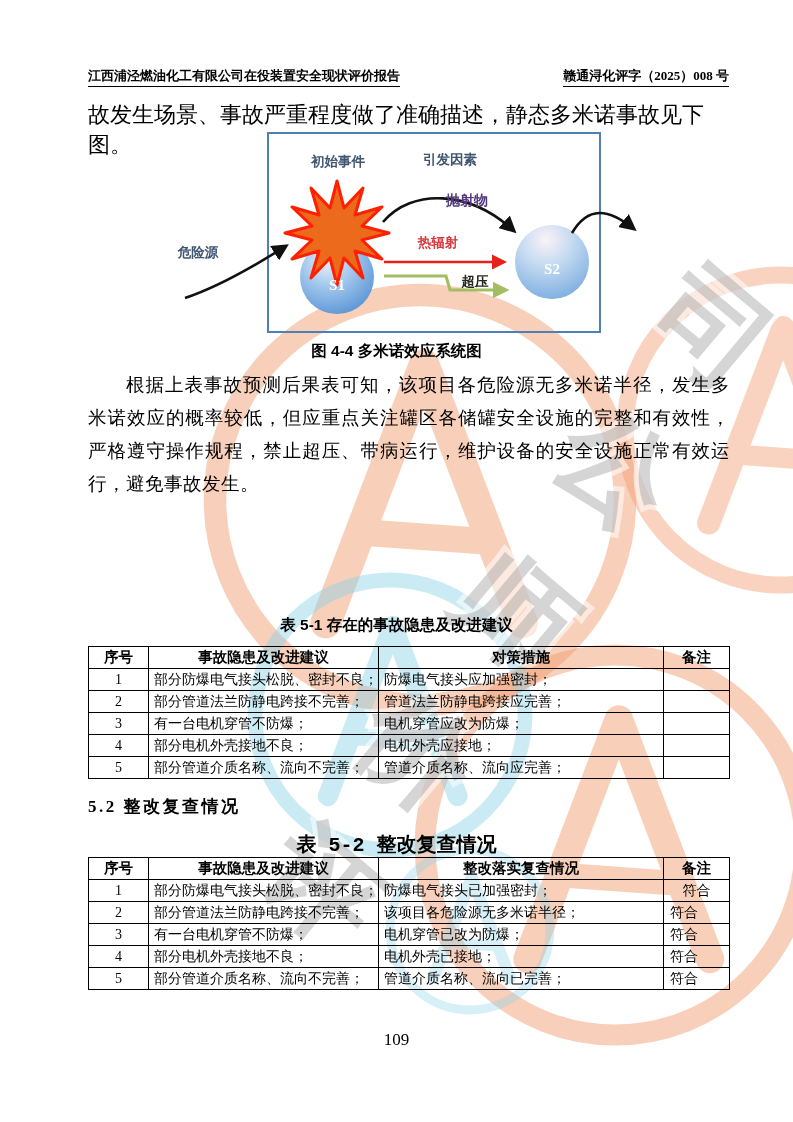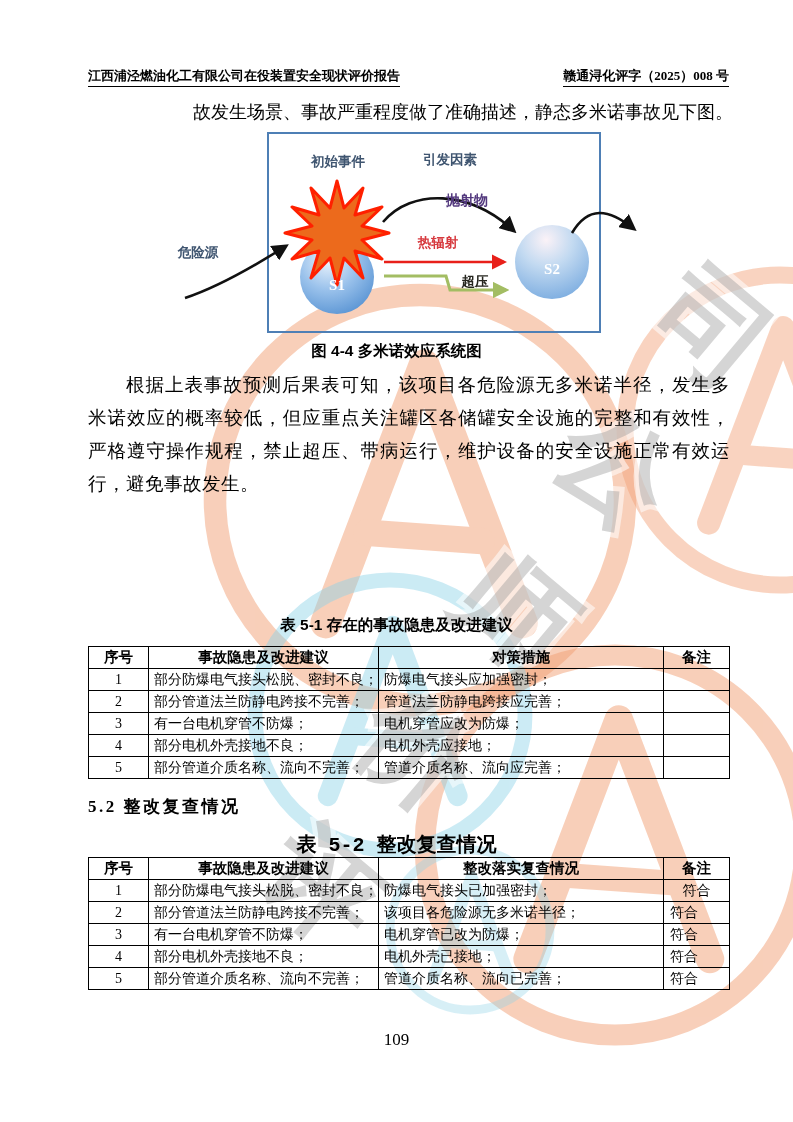--- a/index.html
+++ b/index.html
@@ -5,21 +5,21 @@
   html,body{margin:0;padding:0;background:#e9e9e9;}
   .page{position:relative;width:793px;height:1122px;background:#fff;overflow:hidden;
         font-family:"Liberation Serif","DejaVu Serif",serif;color:#000;margin:0 auto;}
   .wm{position:absolute;left:0;top:0;z-index:0;}
   .wm-top{position:absolute;left:0;top:0;z-index:2;pointer-events:none;}
 
   .header{position:absolute;left:88px;top:67px;width:641px;display:flex;
           justify-content:space-between;font-size:13px;font-weight:bold;z-index:3;gap:48px;}
   .header span{border-bottom:1px solid #000;padding-bottom:1px;white-space:nowrap;}
 
-  .intro{position:absolute;left:88px;top:100px;width:645px;font-size:18px;z-index:3;text-align:right;}
+  .intro{position:absolute;left:88px;top:100px;width:645px;font-size:22px;z-index:3;}
 
   .fig-wrap{position:absolute;left:140px;top:130px;z-index:3;}
   .fig-caption{position:absolute;left:0;top:341px;width:100%;text-align:center;
                font-weight:bold;font-size:15.5px;z-index:3;
                font-family:"Liberation Sans","DejaVu Sans",sans-serif;}
 
   .para{position:absolute;left:88px;top:369px;width:642px;font-size:18.5px;line-height:33px;
         text-align:justify;text-indent:38px;letter-spacing:.5px;z-index:3;}
 
   .h5{position:absolute;left:88px;top:537px;font-size:21px;font-weight:bold;z-index:3;

